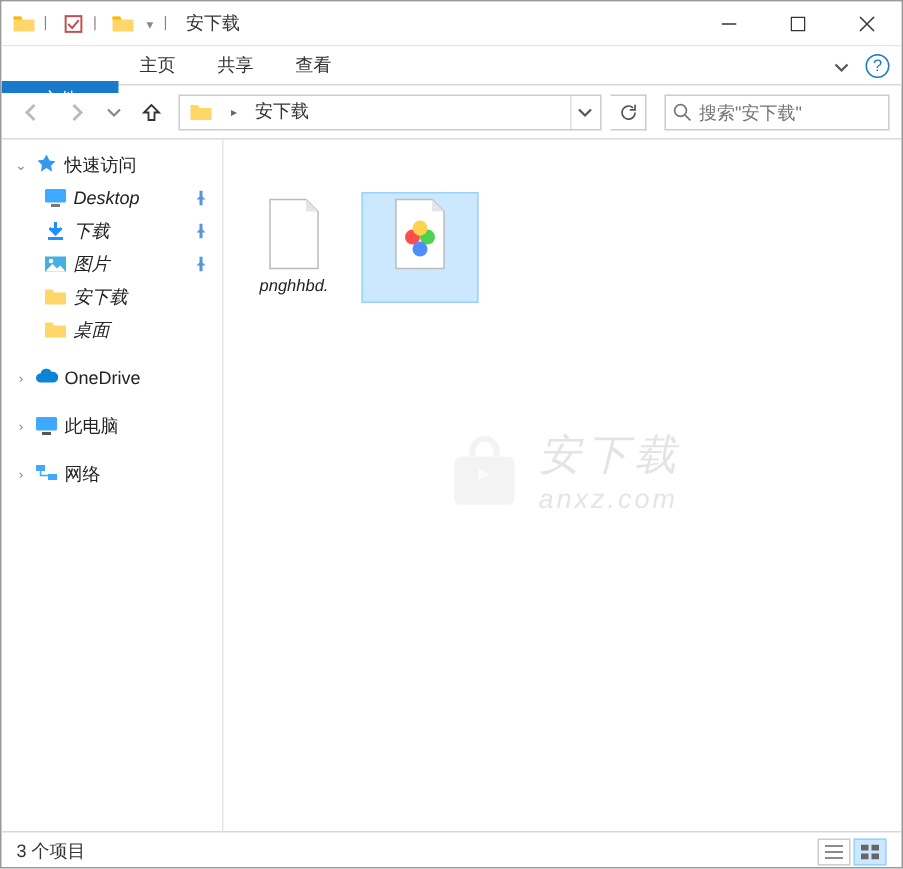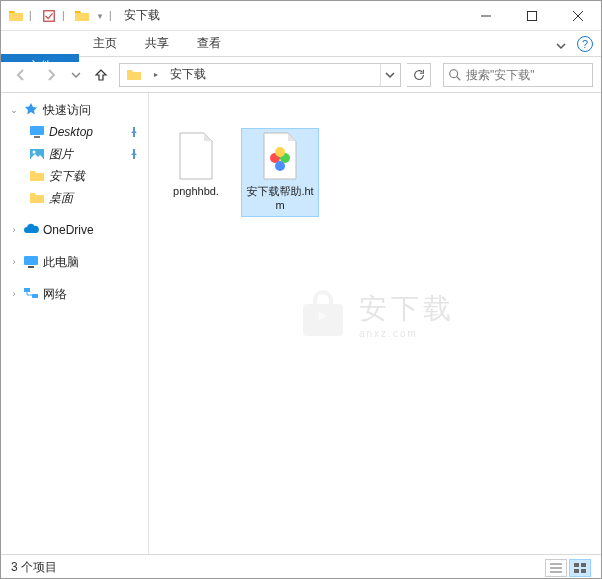--- a/index.html
+++ b/index.html
@@ -38,32 +38,32 @@
 
 .body-area { display:flex; height: calc(579px - 30px - 26px - 36px - 24px - 2px); }
 .sidebar { width: 148px; border-right:1px solid #e5e5e5; padding-top:6px; overflow:hidden;}
 .tree-item { display:flex; align-items:center; height:22px; font-size:12px; color:#222; padding-left:8px; gap:4px;}
 .tree-item.top { font-weight:normal; }
 .tree-item .exp { width:10px; color:#888; font-size:9px; display:flex; justify-content:center;}
 .tree-item .ticon { width:16px; height:16px; display:flex; align-items:center; justify-content:center; }
 .tree-item.sub { padding-left: 28px; font-style: italic; }
 .tree-group-gap { height:10px; }
 
-.content { flex:1; position:relative; padding:12px 8px; }
+.content { flex:1; position:relative; padding:12px 8px;font-style:italic; }
 .files { display:flex; gap:6px; flex-wrap:wrap; }
 .file { width:78px; display:flex; flex-direction:column; align-items:center; text-align:center; padding:4px 2px;margin-top:23px; }
 .file.selected { background:#cce8ff; border:1px solid #99d1ff; padding:3px 1px;}
 .file .thumb { width:48px; height:48px; display:flex; align-items:center; justify-content:center; margin-bottom:4px;}
 .file .lbl { font-size:11px; color:#222; line-height:1.3; word-break:break-all;}
 
 .watermark { position:absolute; left:50%; top:48%; transform:translate(-50%,-50%); opacity:0.22; display:flex; align-items:center; gap:8px; pointer-events:none;}
 .watermark .bag { width:56px; height:56px; }
 .watermark .txt { color:#888; }
 .watermark .txt .cn { font-size:28px; letter-spacing:4px;}
-.watermark .txt .en { font-size:10px; letter-spacing:2px;}
+.watermark .txt .en { font-size:18px; letter-spacing:2px;}
 
 .statusbar { height:26px; border-top:1px solid #d9d9d9; display:flex; align-items:center; padding:0 10px; font-size:12px; color:#333;}
 .statusbar .sbtns { margin-left:auto; display:flex; gap:2px;}
 .sbtn { width:22px; height:18px; border:1px solid #ccc; display:flex; align-items:center; justify-content:center;}
 .sbtn.active { background:#cce8ff; border-color:#99d1ff;}
 </style>
 </head>
 <body>
 
 <div class="titlebar">
@@ -198,20 +198,34 @@
       <span>Desktop</span>
       <span class="ticon" style="margin-left:auto;margin-right:6px;">
           <svg width="10" height="10" viewBox="0 0 10 10">
             <path fill="#5596d8" d="M4 0h2v4l2 2H2l2-2zM4 6h2v4H4z"></path>
           </svg>
         </span>
     </div>
     <div class="tree-item sub">
       <span class="ticon">
           <svg width="16" height="16" viewBox="0 0 16 16">
+            <path fill="#1e90ff" d="M8 2v7M4 6l4 4 4-4" stroke="#1e90ff" stroke-width="2"></path>
+            <rect x="3" y="12" width="10" height="2" fill="#1e90ff"></rect>
+          </svg>
+        </span>
+      <span>下载</span>
+      <span class="ticon" style="margin-left:auto;margin-right:6px;">
+          <svg width="10" height="10" viewBox="0 0 10 10">
+            <path fill="#5596d8" d="M4 0h2v4l2 2H2l2-2zM4 6h2v4H4z"></path>
+          </svg>
+        </span>
+    </div>
+    <div class="tree-item sub">
+      <span class="ticon">
+          <svg width="16" height="16" viewBox="0 0 16 16">
             <rect x="1" y="3" width="14" height="10" fill="#46b0e0"></rect>
             <circle cx="5" cy="6" r="1.5" fill="#fff"></circle>
             <path fill="#fff" d="M2 12l4-4 3 3 2-2 3 3v1H2z"></path>
           </svg>
         </span>
       <span>图片</span>
       <span class="ticon" style="margin-left:auto;margin-right:6px;">
           <svg width="10" height="10" viewBox="0 0 10 10">
             <path fill="#5596d8" d="M4 0h2v4l2 2H2l2-2zM4 6h2v4H4z"></path>
           </svg>
@@ -283,21 +297,20 @@
         <div class="thumb">
           <svg width="40" height="48" viewBox="0 0 40 48">
               <path fill="#fff" stroke="#bbb" d="M4 1h24l8 8v38H4z"></path>
               <path fill="#e5e5e5" d="M28 1l8 8h-8z"></path>
             <circle cx="15" cy="26" r="5" fill="#ff4d4d"></circle>
               <circle cx="25" cy="26" r="5" fill="#4dd24d"></circle>
               <circle cx="20" cy="34" r="5" fill="#4d8dff"></circle>
               <circle cx="20" cy="20" r="5" fill="#ffd34d"></circle>
           </svg>
         </div>
-        <div class="lbl">安下载帮助.htm</div>
       </div>
     </div>
 
     <div class="watermark">
       <svg class="bag" viewBox="0 0 56 56">
           <path fill="#ccc" d="M12 18h32a4 4 0 014 4v24a4 4 0 01-4 4H12a4 4 0 01-4-4V22a4 4 0 014-4z"></path>
           <path fill="#ccc" d="M18 18v-4a10 10 0 0120 0v4h-4v-4a6 6 0 00-12 0v4z"></path>
           <path fill="#eee" d="M24 26l8 4-8 4z"></path>
         </svg>
       <div class="txt">

